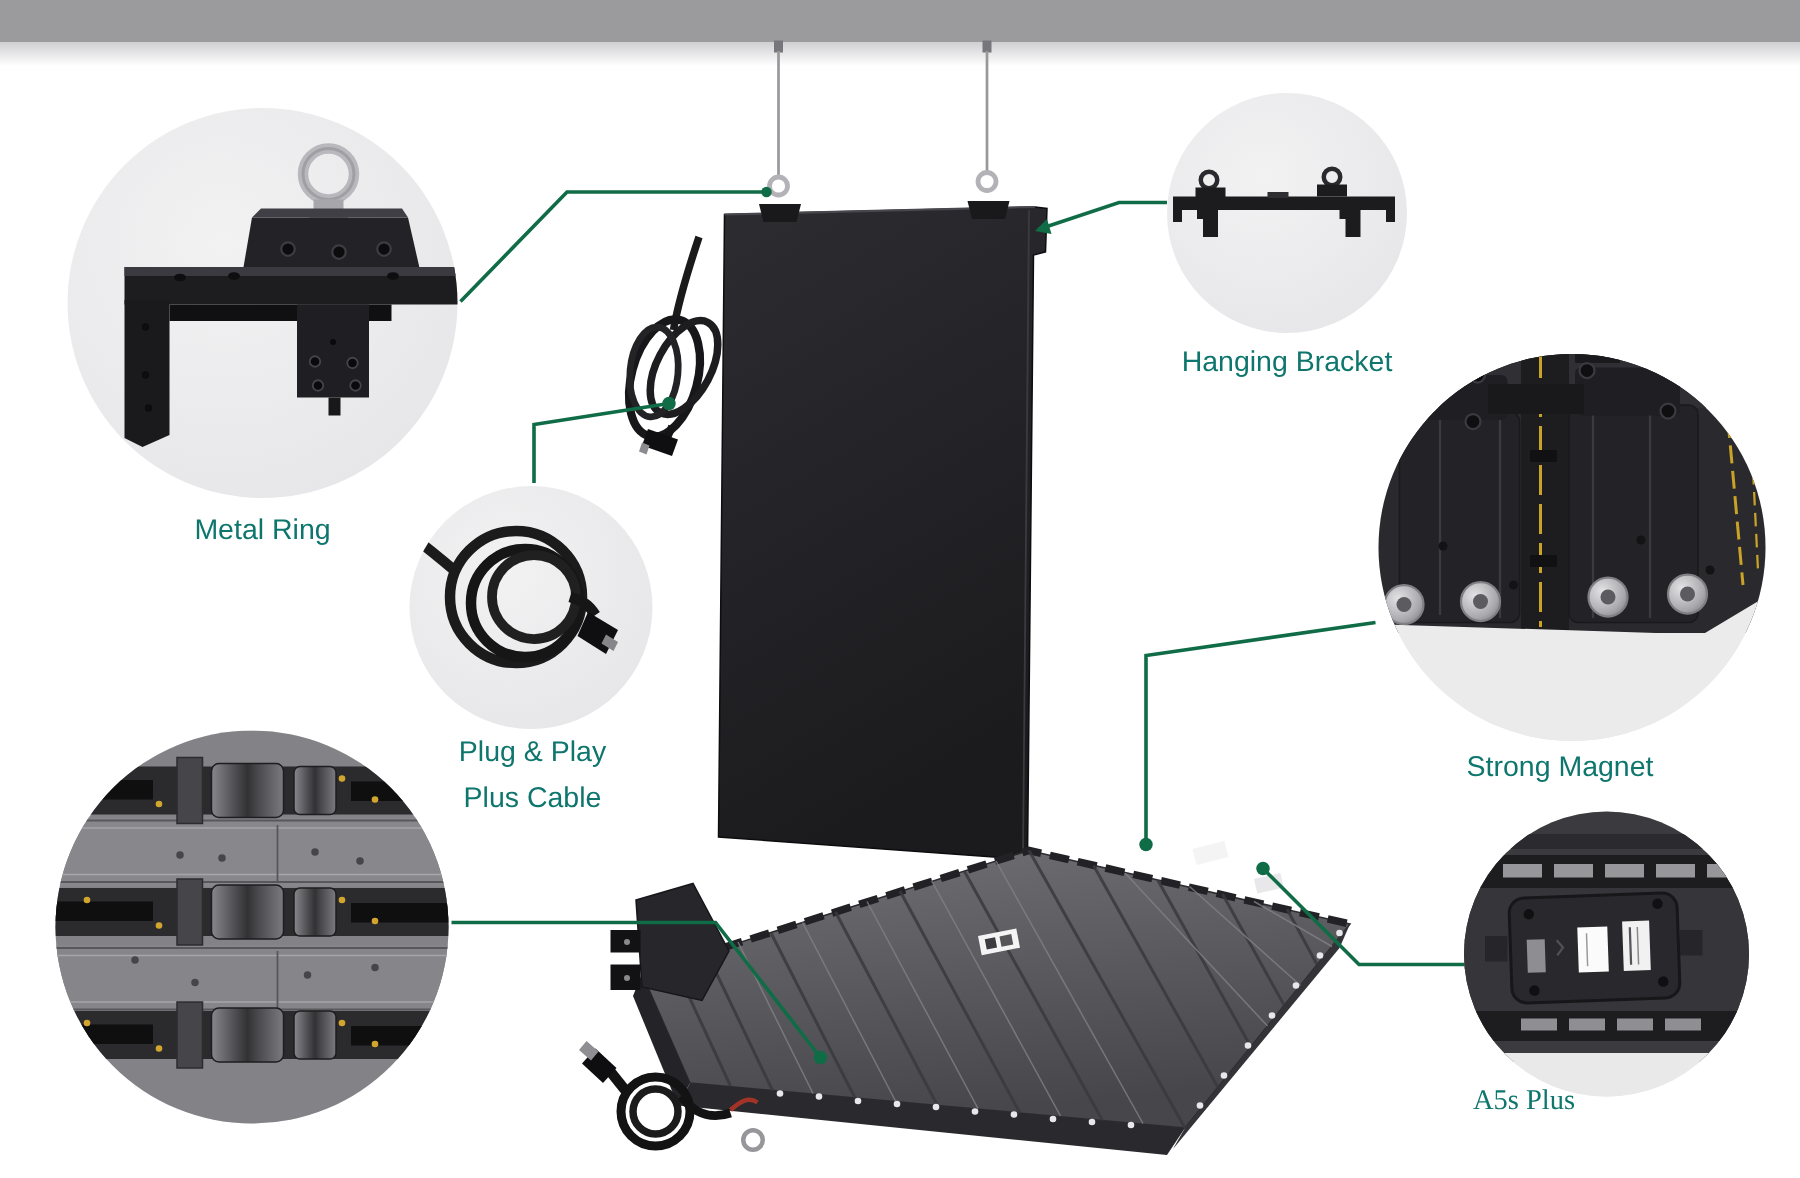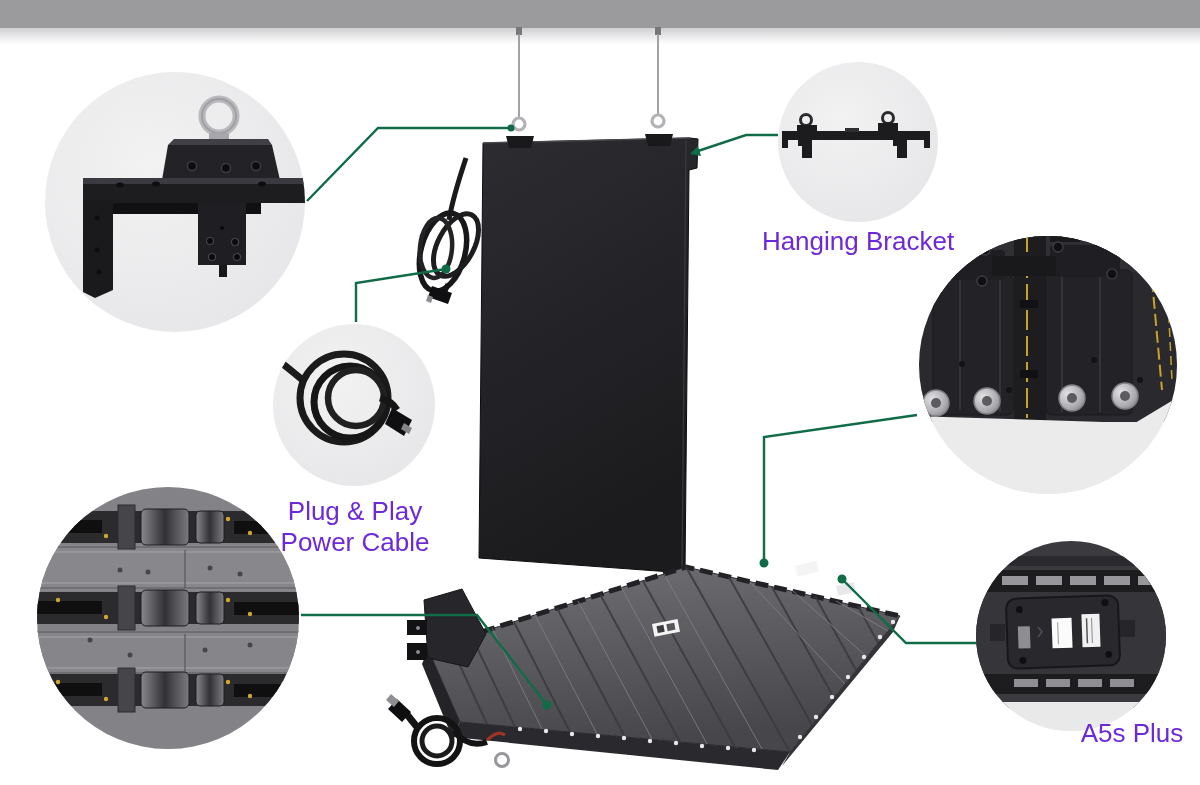--- a/index.html
+++ b/index.html
@@ -1,21 +1,21 @@
 <!DOCTYPE html>
 <html><head>
 <meta charset="utf-8">
 <title>LED Panel Components Diagram</title>
 <style>
   html,body{margin:0;padding:0;background:#ffffff;}
   #stage{position:relative;width:1200px;height:785px;background:#ffffff;overflow:hidden;
          font-family:"Liberation Sans", sans-serif;}
   #scene{position:absolute;left:0;top:0;width:1200px;height:785px;}
-  .label{position:absolute;transform:translateX(-50%);font-size:26px;line-height:31px;
-         color:#6d28d9;text-align:center;white-space:nowrap;}
+  .label{position:absolute;transform:translateX(-50%);font-size:19px;line-height:31px;
+         color:#0f766e;text-align:center;white-space:nowrap;}
 </style>
 </head>
 <body>
 
 <div id="stage">
 
 <svg id="scene" viewBox="0 0 1200 785">
   <defs>
     <linearGradient id="ceilGrad" x1="0" y1="0" x2="0" y2="1">
       <stop offset="0" stop-color="#cfcfd2"></stop>
@@ -403,27 +403,29 @@
         <line x1="1087" y1="619" x2="1087" y2="644" stroke="#55555a" stroke-width="1.5"></line>
         <line x1="1092" y1="619" x2="1092" y2="644" stroke="#8a8a8e" stroke-width="1"></line>
         <rect x="1018" y="625" width="12" height="22" fill="#8e8e92"></rect>
         <polyline points="1038,626 1042,631 1038,636" fill="none" stroke="#515156" stroke-width="1.5"></polyline>
       </g>
       <rect x="970" y="702" width="205" height="40" fill="#e9e9ea"></rect>
     </g>
   </g>
 </svg>
 
+<div class="label" style="left:175px;top:338px;">Metal Ring</div>
 
 <div class="label" style="left:858px;top:226px;">Hanging Bracket</div>
 
-<div class="label" style="left:355px;top:496px;">
+<div class="label" style="left:355px;top:486px;">
   <div>Plug &amp; Play</div>
-  <div>Power Cable</div>
+  <div>Plus Cable</div>
 </div>
 
-
-
-<div class="label" style="left:1132px;top:718px;">
+<div class="label" style="left:1040px;top:496px;">Strong Magnet</div>
+
+
+<div class="label" style="left:1016px;top:718px;font-family:Liberation Serif, serif;">
   <div>A5s Plus</div>
 </div>
 
 </div>
 
 </body></html>

